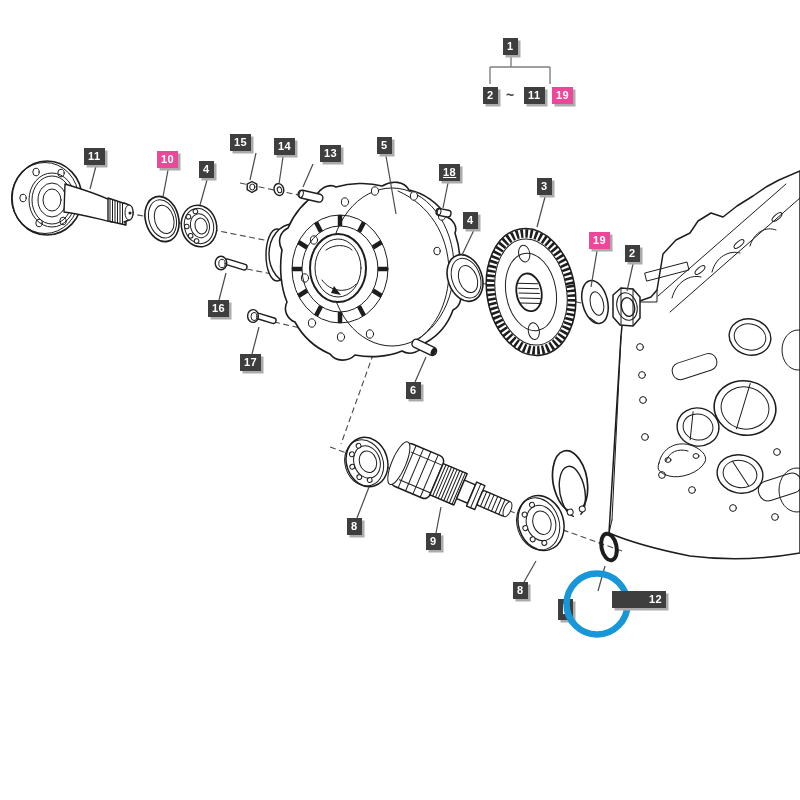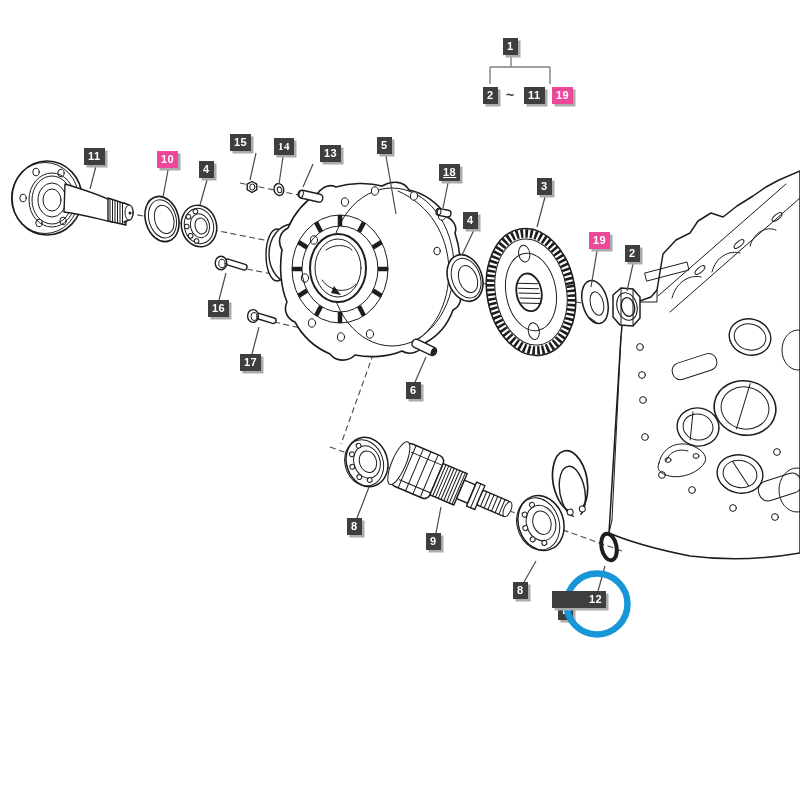--- a/index.html
+++ b/index.html
@@ -393,29 +393,29 @@
 <div class="lbl" style="left:503px;top:38px;">1</div>
 <div class="lbl" style="left:483px;top:87px;">2</div>
 <div class="tilde" style="left:506px;top:87px;">~</div>
 <div class="lbl" style="left:524px;top:87px;">11</div>
 <div class="lbl cyan" style="left:552px;top:87px;">19</div>
 
 <div class="lbl" style="left:84px;top:148px;">11</div>
 <div class="lbl cyan" style="left:157px;top:151px;text-align:right;">10</div>
 <div class="lbl" style="left:199px;top:161px;">4</div>
 <div class="lbl" style="left:230px;top:134px;">15</div>
-<div class="lbl" style="left:274px;top:138px;font-family:Liberation Serif, serif;">14</div>
+<div class="lbl" style="left:274px;top:138px;">14</div>
 <div class="lbl" style="left:320px;top:145px;">13</div>
 <div class="lbl" style="left:377px;top:137px;">5</div>
 <div class="lbl" style="left:439px;top:164px;text-decoration:underline;">18</div>
 <div class="lbl" style="left:537px;top:178px;">3</div>
 <div class="lbl" style="left:463px;top:212px;">4</div>
 <div class="lbl cyan" style="left:589px;top:232px;">19</div>
 <div class="lbl" style="left:625px;top:245px;">2</div>
 <div class="lbl" style="left:208px;top:300px;">16</div>
 <div class="lbl" style="left:240px;top:354px;">17</div>
 <div class="lbl" style="left:406px;top:382px;">6</div>
 <div class="lbl" style="left:347px;top:518px;">8</div>
 <div class="lbl" style="left:426px;top:533px;">9</div>
 <div class="lbl" style="left:513px;top:582px;">8</div>
-<div class="lbl" style="left:552px;top:591px;padding-left:37px;">12</div>
+<div class="lbl" style="left:612px;top:591px;padding-left:37px;">12</div>
 
 </div>
 
 </body></html>

